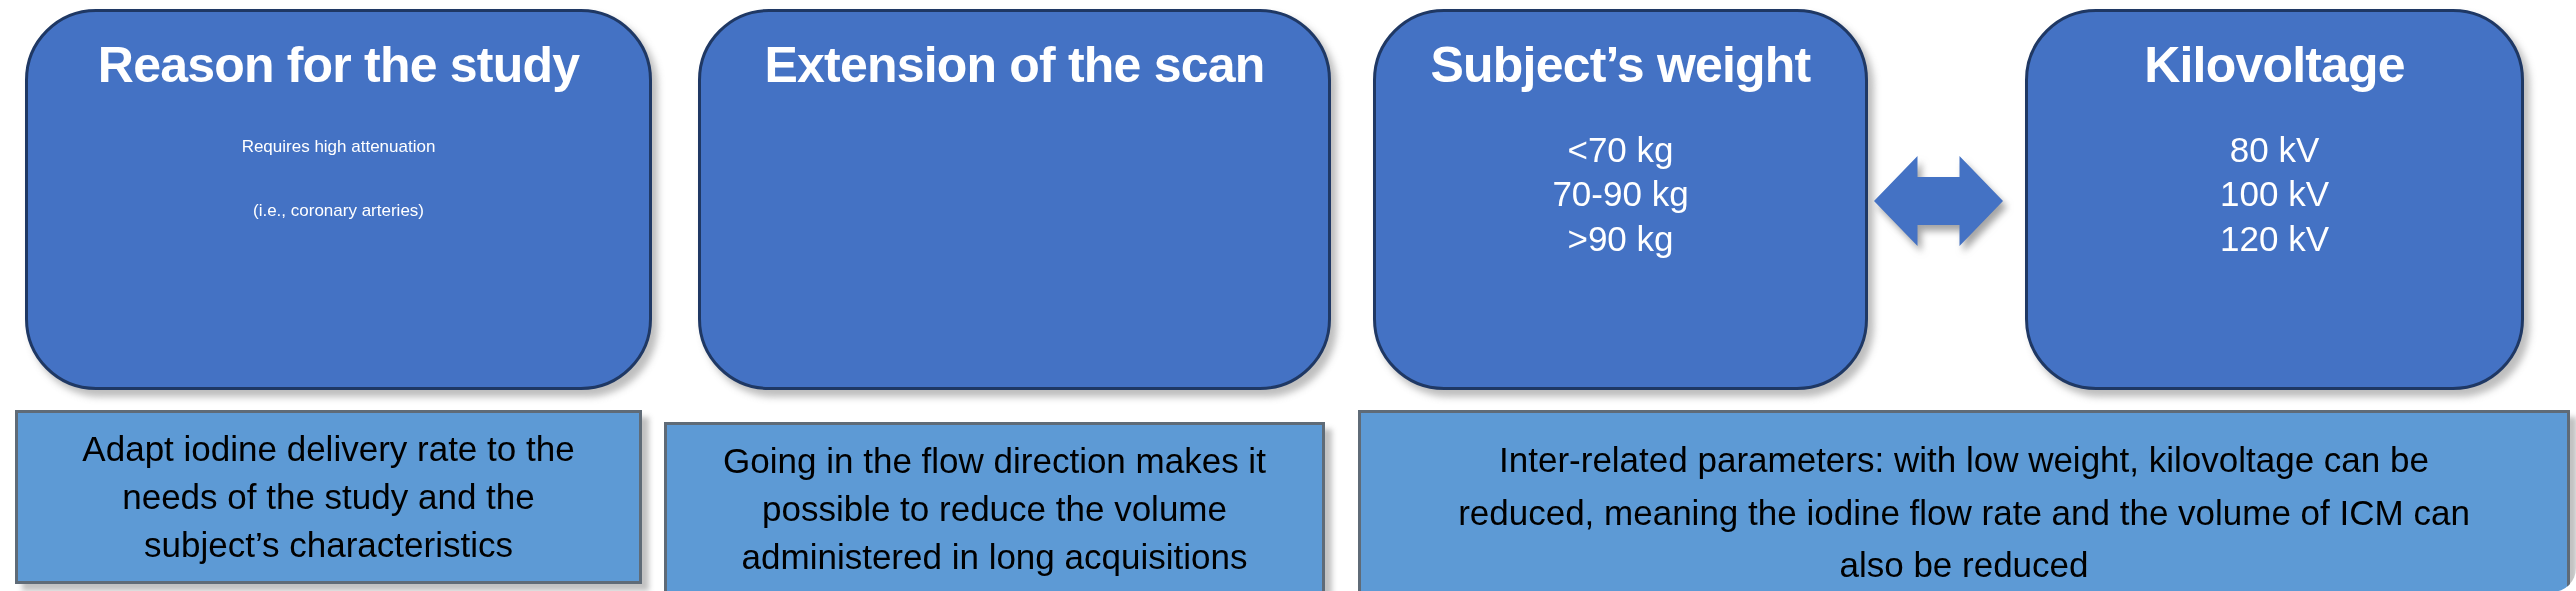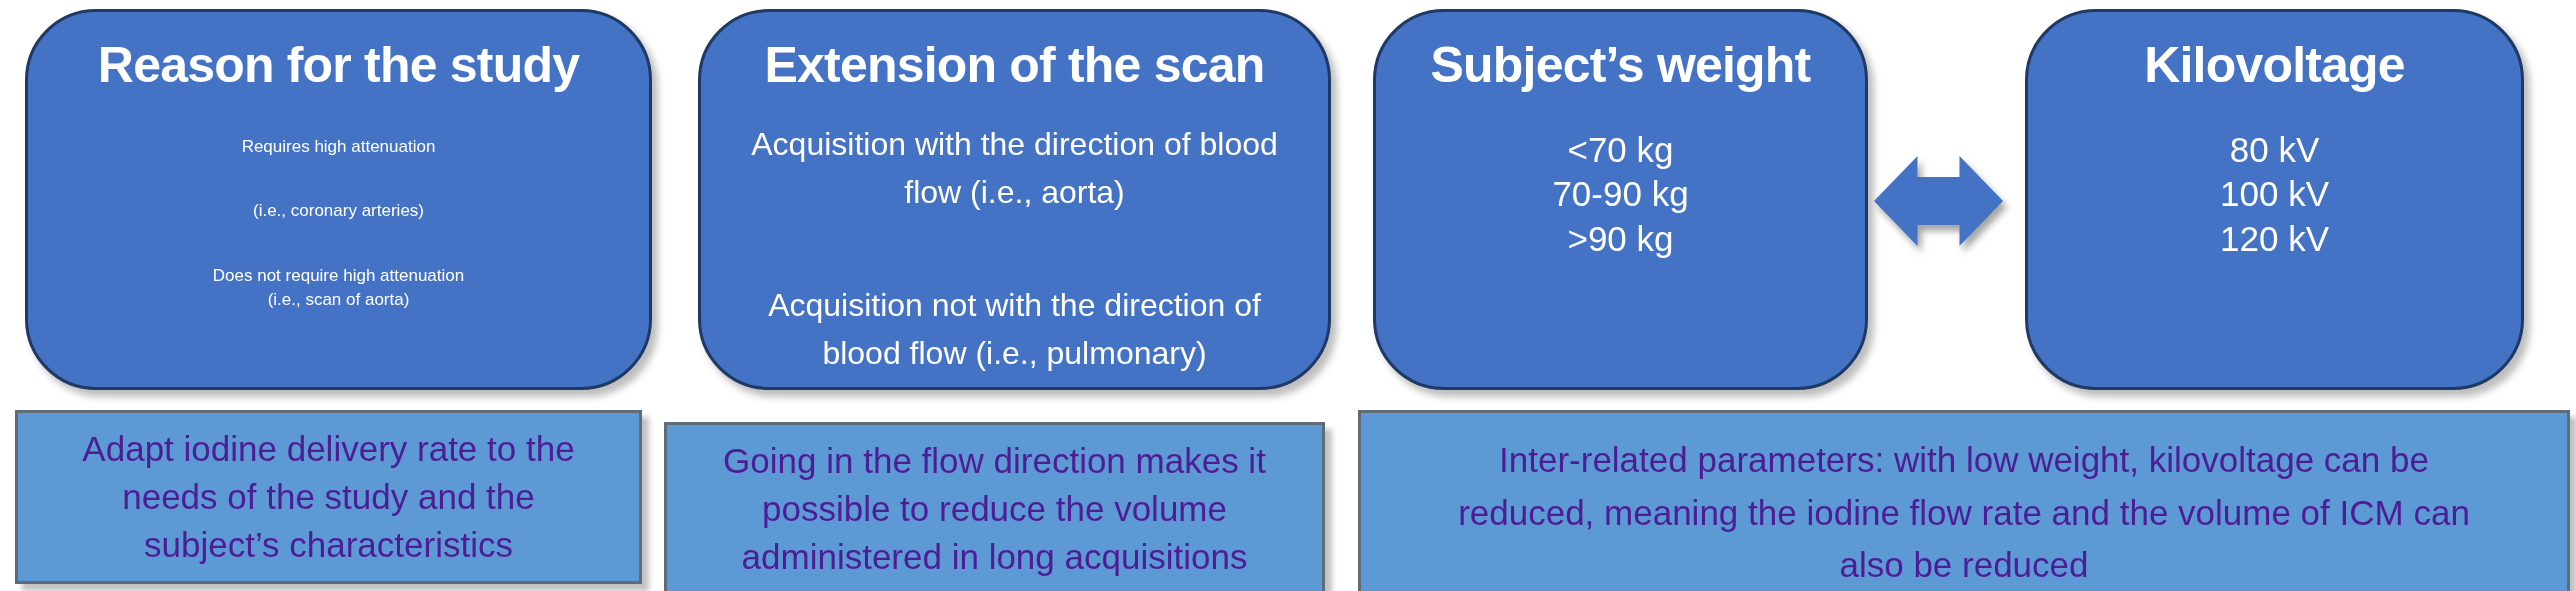--- a/index.html
+++ b/index.html
@@ -3,20 +3,21 @@
 <meta charset="utf-8">
 <style>
   html, body { margin: 0; padding: 0; background: #ffffff; }
   #canvas {
     position: relative;
     width: 2576px;
     height: 592px;
     background: #ffffff;
     font-family: "Liberation Sans", sans-serif;
     overflow: hidden;
+    border-radius: 24px;
   }
 
   
   .topbox {
     position: absolute;
     top: 9px;
     height: 381px;
     background: #4472c4;
     border: 3.8px solid #1f3864;
     border-radius: 71px;
@@ -80,21 +81,21 @@
   }
   .arrow-wrap svg { display: block; width: 100%; height: 100%; }
 
   
   .notebox {
     position: absolute;
     top: 410px;
     background: #5d9ad5;
     border: 3px solid #5f6b77;
     box-sizing: border-box;
-    color: #4c1d95;
+    color: #000000;
     display: flex;
     align-items: center;
     justify-content: center;
     text-align: center;
     box-shadow: 6.8px 6.8px 5.3px rgba(120,120,120,0.45);
     font-size: 35px;
     line-height: 1.38;
   }
   #note-reason    { left: 15px;   width: 627px;  height: 174px; }
   #note-extension { left: 664px;  width: 661px;  height: 174px; margin-top: 12px; }
@@ -104,33 +105,25 @@
 </head>
 <body>
 
 <div id="canvas">
 
   <div class="topbox" id="box-reason">
     <div class="title">Reason for the study</div>
     <div class="reason-body">
       <div>Requires high attenuation</div>
       <div>(i.e., coronary arteries)</div>
-      <div class="multiline">Does not require high attenuation
-(i.e., scan of aorta)</div>
     </div>
   </div>
 
   <div class="topbox" id="box-extension">
     <div class="title">Extension of the scan</div>
-    <div class="ext-body">
-      <div class="multiline">Acquisition with the direction of blood
-flow (i.e., aorta)</div>
-      <div class="multiline">Acquisition not with the direction of
-blood flow (i.e., pulmonary)</div>
-    </div>
   </div>
 
   <div class="topbox" id="box-weight">
     <div class="title">Subject’s weight</div>
     <div class="opt-list">
       <div>&lt;70 kg</div>
       <div>70-90 kg</div>
       <div>&gt;90 kg</div>
     </div>
   </div>

